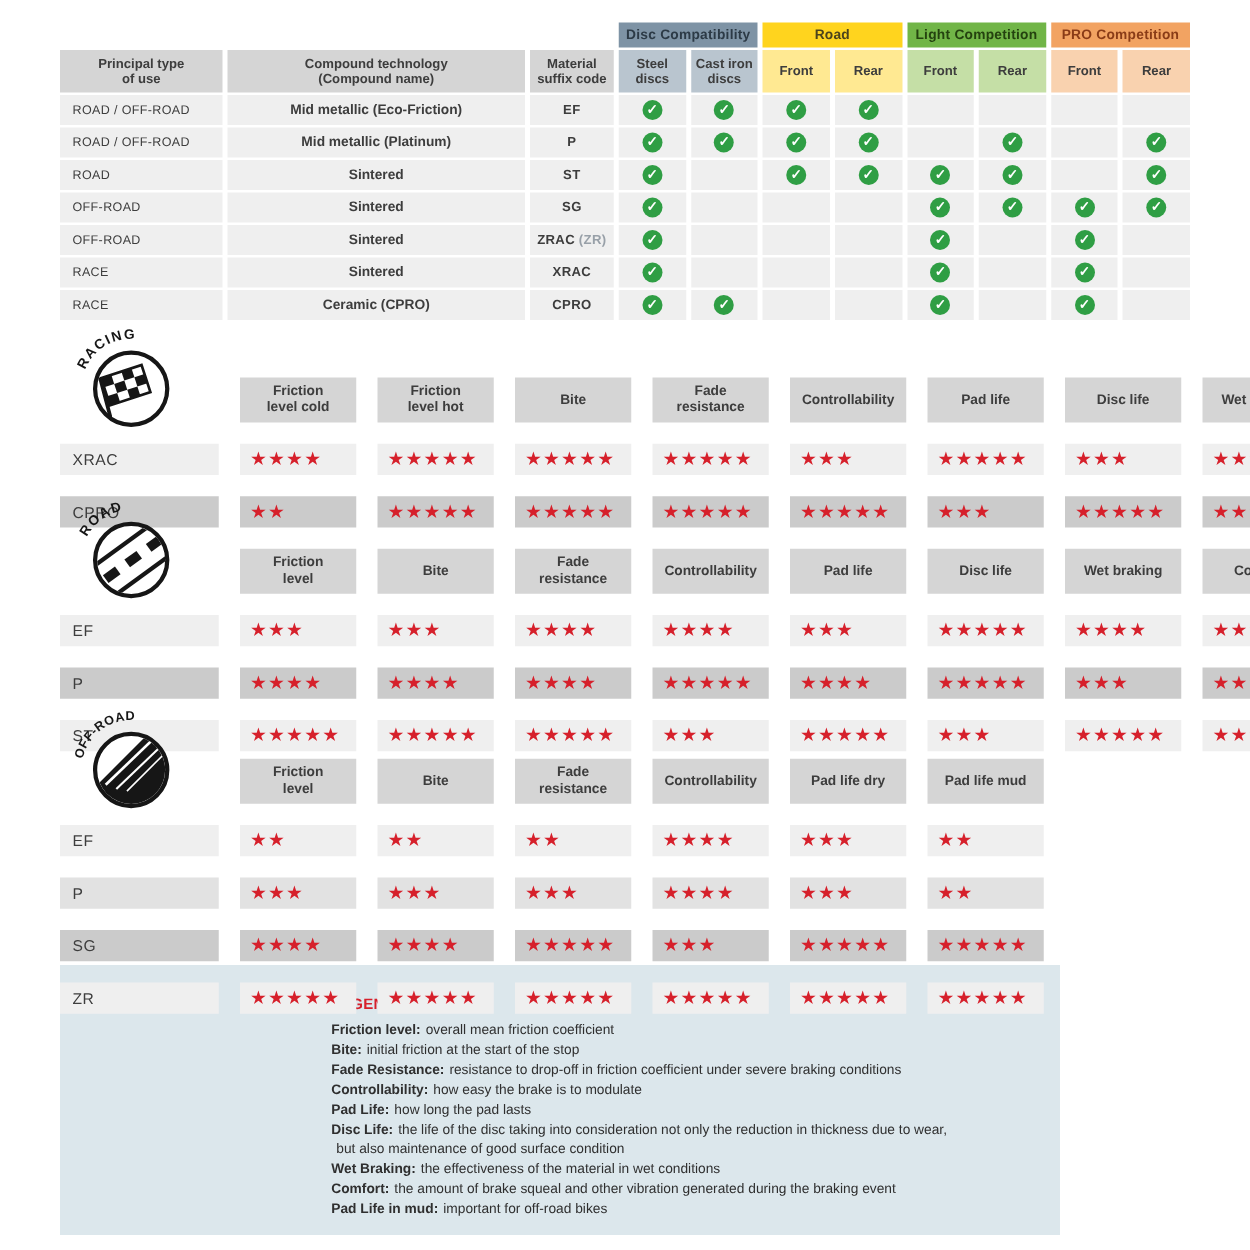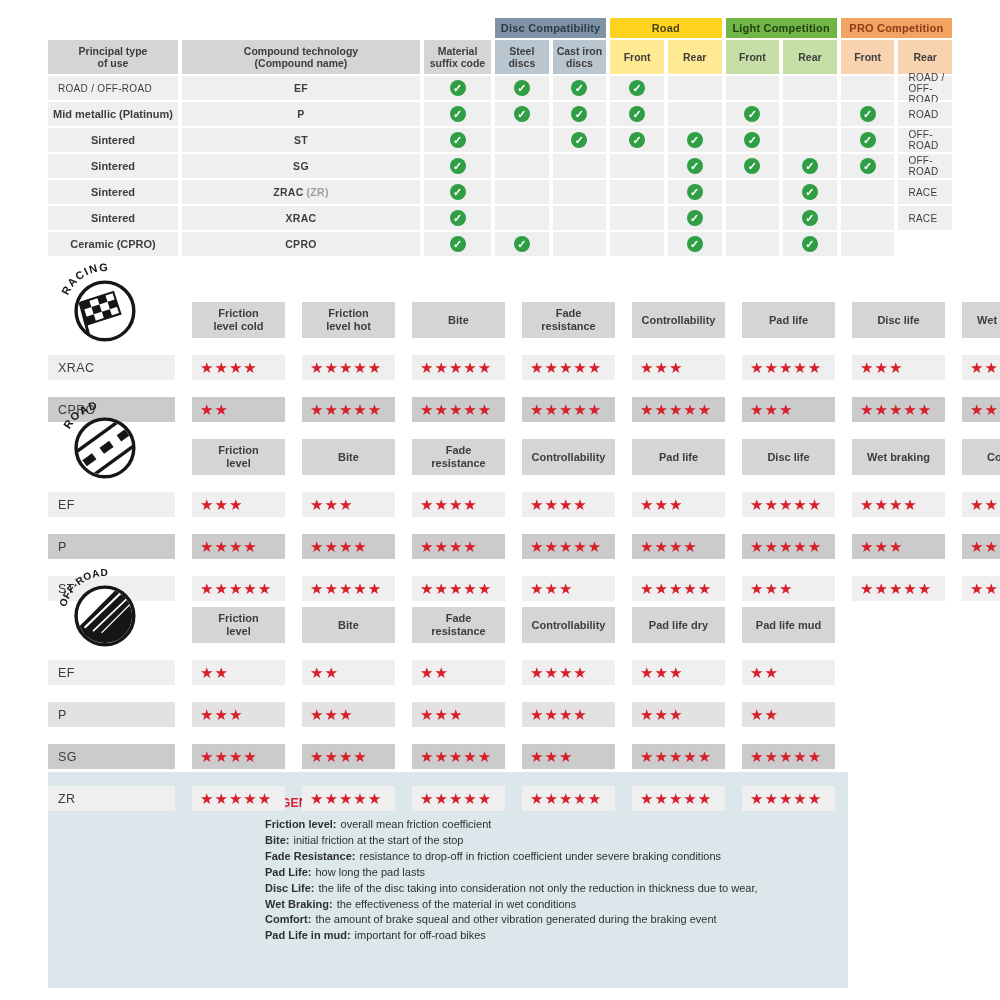--- a/index.html
+++ b/index.html
@@ -77,20 +77,21 @@
 discs</div>
       <div class="cell col-header" style="background: rgb(185, 197, 207);">Cast iron
 discs</div>
       <div class="cell col-header" style="background: rgb(255, 233, 146);">Front</div>
       <div class="cell col-header" style="background: rgb(255, 233, 146);">Rear</div>
       <div class="cell col-header" style="background: rgb(197, 223, 166);">Front</div>
       <div class="cell col-header" style="background: rgb(197, 223, 166);">Rear</div>
       <div class="cell col-header" style="background: rgb(249, 210, 175);">Front</div>
       <div class="cell col-header" style="background: rgb(249, 210, 175);">Rear</div>
       <div class="cell data-cell use-cell">ROAD / OFF-ROAD</div>
+      <div class="cell data-cell compound-cell">Mid metallic (Eco-Friction)</div>
       <div class="cell data-cell suffix-cell">
         <span>EF</span>
       </div>
       <div class="cell data-cell">
         <span class="check">✓</span>
       </div>
       <div class="cell data-cell">
         <span class="check">✓</span>
       </div>
       <div class="cell data-cell">
@@ -237,22 +238,24 @@
       </div>
       <div class="cell data-cell"></div>
     </div>
   <div class="legend">
     <div class="legend-content">
       <div class="legend-title">LEGEND</div>
       <div>
           <div class="legend-item"><span class="lg-term">Friction level</span><span class="lg-colon">:</span><span class="lg-desc">overall mean friction coefficient</span></div>
           <div class="legend-item"><span class="lg-term">Bite</span><span class="lg-colon">:</span><span class="lg-desc">initial friction at the start of the stop</span></div>
           <div class="legend-item"><span class="lg-term">Fade Resistance</span><span class="lg-colon">:</span><span class="lg-desc">resistance to drop-off in friction coefficient under severe braking conditions</span></div>
+          <div class="legend-item"><span class="lg-term">Controllability</span><span class="lg-colon">:</span><span class="lg-desc">how easy the brake is to modulate</span></div>
           <div class="legend-item"><span class="lg-term">Pad Life</span><span class="lg-colon">:</span><span class="lg-desc">how long the pad lasts</span></div>
           <div class="legend-item"><span class="lg-term">Disc Life</span><span class="lg-colon">:</span><span class="lg-desc">the life of the disc taking into consideration not only the reduction in thickness due to wear,</span></div>
+          <div class="legend-item"><span class="lg-desc">but also maintenance of good surface condition</span></div>
           <div class="legend-item"><span class="lg-term">Wet Braking</span><span class="lg-colon">:</span><span class="lg-desc">the effectiveness of the material in wet conditions</span></div>
           <div class="legend-item"><span class="lg-term">Comfort</span><span class="lg-colon">:</span><span class="lg-desc">the amount of brake squeal and other vibration generated during the braking event</span></div>
           <div class="legend-item"><span class="lg-term">Pad Life in mud</span><span class="lg-colon">:</span><span class="lg-desc">important for off-road bikes</span></div>
         </div>
     </div>
   </div>
 <div class="section" style="top: 266px;">
       <div class="badge-icon"><svg viewBox="-4 -2 110 106" xmlns="http://www.w3.org/2000/svg">
     <path id="arcRacing" d="M11.7,49.8 A47,47 0 0 1 77.9,15.4" fill="none"></path>
     <text font-size="13" letter-spacing="1.5"><textPath href="#arcRacing" startOffset="10">RACING</textPath></text>

